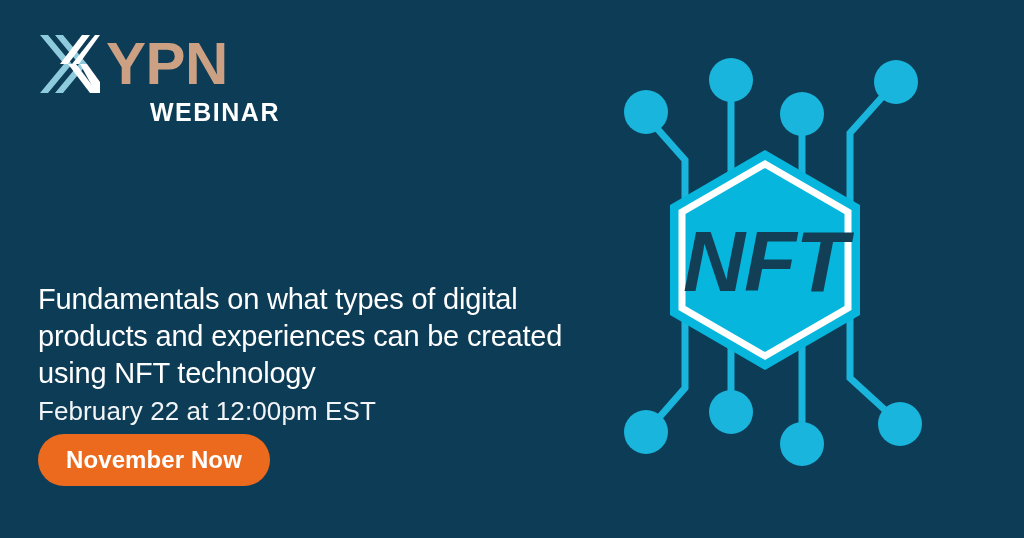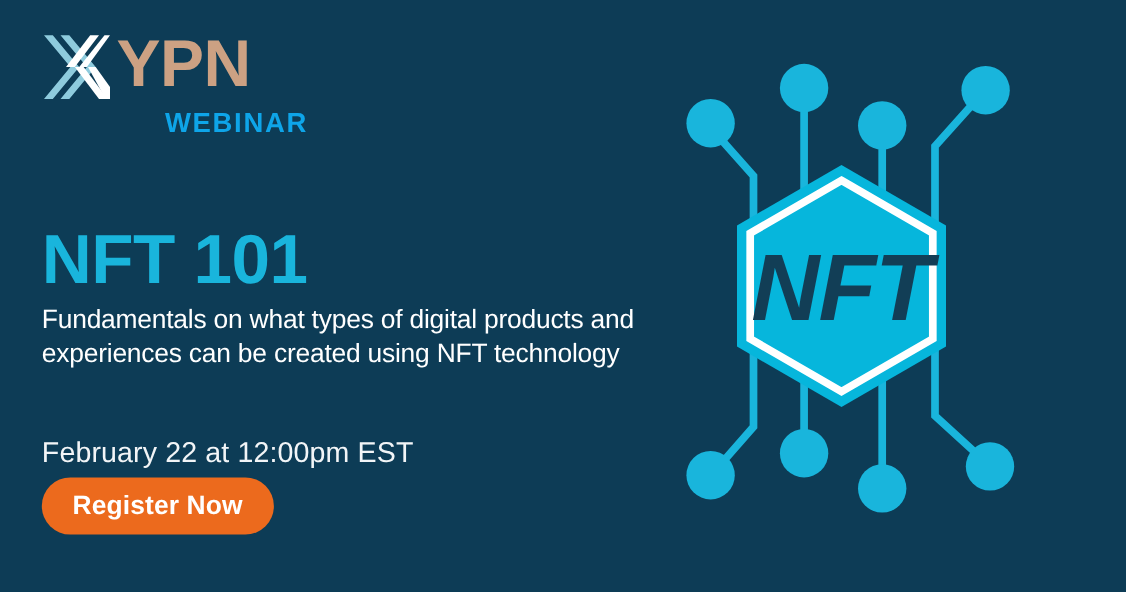--- a/index.html
+++ b/index.html
@@ -32,20 +32,21 @@
   
   .logo-lockup {
     position: absolute;
     left: 0;
     top: 28px;
     width: 260px;
     height: 108px;
   }
   .logo-row {
     display: flex;
+    align-items: center;
     height: 72px;
   }
   .logo-mark {
     width: 62px;
     height: 66px;
     display: block;
     flex: 0 0 auto;
   }
   .logo-wordmark {
     font-size: 60px;
@@ -55,21 +56,21 @@
     line-height: 1;
     margin-left: 6px;
     white-space: nowrap;
   }
   .logo-sub {
     position: absolute;
     left: 112px;
     top: 72px;
     font-size: 25px;
     font-weight: bold;
-    color: #0ea5e9;
+    color: #ffffff;
     letter-spacing: 1.5px;
     line-height: 1;
     white-space: nowrap;
   }
 
   
   .headline {
     position: absolute;
     left: 0;
     top: 163px;
@@ -80,21 +81,21 @@
     line-height: 1;
     white-space: nowrap;
   }
 
   
   .subhead {
     position: absolute;
     left: 0;
     top: 252px;
     width: 548px;
-    font-size: 24px;
+    font-size: 29px;
     font-weight: normal;
     color: #ffffff;
     line-height: 1.28;
     letter-spacing: -0.2px;
   }
 
   
   .date-line {
     position: absolute;
     left: 0;
@@ -164,27 +165,26 @@
           <polygon points="44,4 52,4 30,33 22,33" fill="#ffffff"></polygon>
           <polygon points="57,4 62,4 41,33 34,33" fill="#ffffff"></polygon>
           <polygon points="30,33 38,33 60,62 52,62" fill="#ffffff"></polygon>
           <polygon points="42,33 49,33 62,51 62,62 58,62" fill="#ffffff"></polygon>
         </svg>
         <span class="logo-wordmark">YPN</span>
       </div>
       <div class="logo-sub">WEBINAR</div>
     </div>
 
-    <h1 class="headline">NFT 101</h1>
 
     <p class="subhead">Fundamentals on what types of digital products and experiences can be created using NFT technology</p>
 
     <p class="date-line">February 22 at 12:00pm EST</p>
 
-    <button class="cta-button">Register Now</button>
+    <button class="cta-button">November Now</button>
   </div>
 
   <div class="artwork">
     <svg viewBox="0 0 360 460" aria-hidden="true">
       <g stroke="#19b5dc" stroke-width="7" fill="none" stroke-linecap="butt">
 
         <path d="M 46 78 L 85 122 L 85 205"></path>
         <path d="M 131 46 L 131 200"></path>
         <path d="M 202 80 L 202 200"></path>
         <path d="M 292 48 L 250 95 L 250 205"></path>

